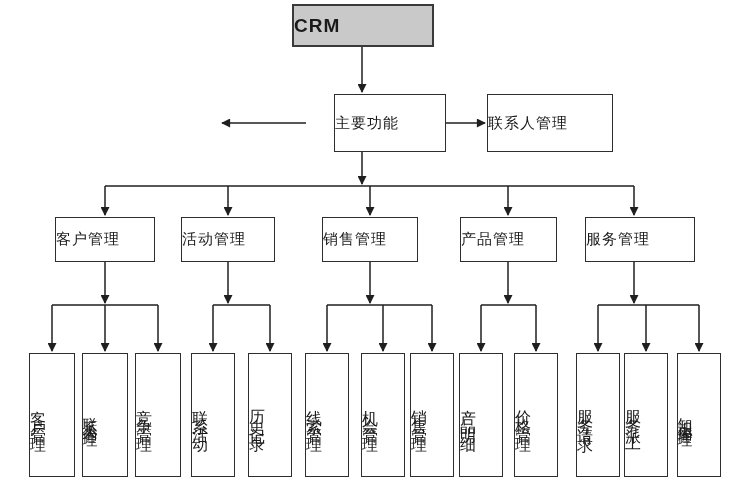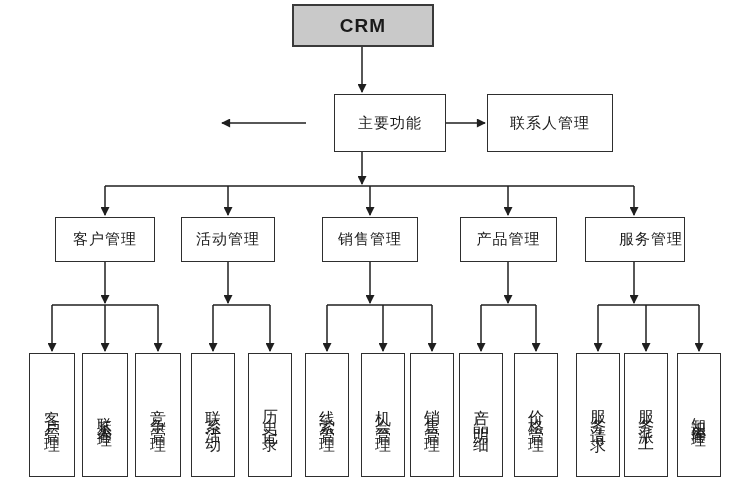--- a/index.html
+++ b/index.html
@@ -3,38 +3,38 @@
 <meta charset="utf-8">
 <style>
   html,body{margin:0;padding:0;background:#ffffff;}
   .canvas{
     position:relative;width:738px;height:484px;background:#ffffff;overflow:hidden;
     font-family:"Liberation Sans",sans-serif;color:#1a1a1a;
   }
   .canvas svg.wires{position:absolute;left:0;top:0;z-index:1;}
   .node{
     position:absolute;box-sizing:border-box;background:#ffffff;
-    border:1.5px solid #2e2e2e;display:flex;align-items:center;justify-content:center;
+    border:1.5px solid #2e2e2e;display:flex;align-items:center;
     z-index:2;
   }
   .node span{font-size:15px;letter-spacing:1px;white-space:nowrap;}
   .root{
     left:292px;top:4px;width:142px;height:43px;background:#c9c9c9;border:2px solid #3a3a3a;
   }
   .root span{font-size:19px;font-weight:800;letter-spacing:1px;}
   .lvl1{top:94px;height:58px;}
   .n-sys{left:110px;width:108px;}
   .n-main{left:306px;width:112px;margin-left:28px;}
   .n-rep{left:487px;width:126px;}
   .lvl2{top:217px;height:45px;}
   .n-cust{left:55px;width:100px;}
   .n-act{left:181px;width:94px;}
   .n-sale{left:322px;width:96px;}
   .n-prod{left:460px;width:97px;}
-  .n-serv{left:585px;width:100px;padding-left:32px;}
+  .n-serv{left:585px;width:110px;}
   .vnode{top:353px;height:124px;position:absolute;}
   .vnode span{
     writing-mode:vertical-rl;text-orientation:upright;
     font-size:16px;letter-spacing:9px;line-height:1;
   }
   .vnode.tight span{font-size:15px;letter-spacing:4px;}
   .v1{left:29px;width:46px;}  .v2{left:82px;width:46px;}  .v3{left:135px;width:46px;}
   .v4{left:191px;width:44px;} .v5{left:248px;width:44px;}
   .v6{left:305px;width:44px;} .v7{left:361px;width:44px;} .v8{left:410px;width:44px;}
   .v9{left:459px;width:44px;} .v10{left:514px;width:44px;}

